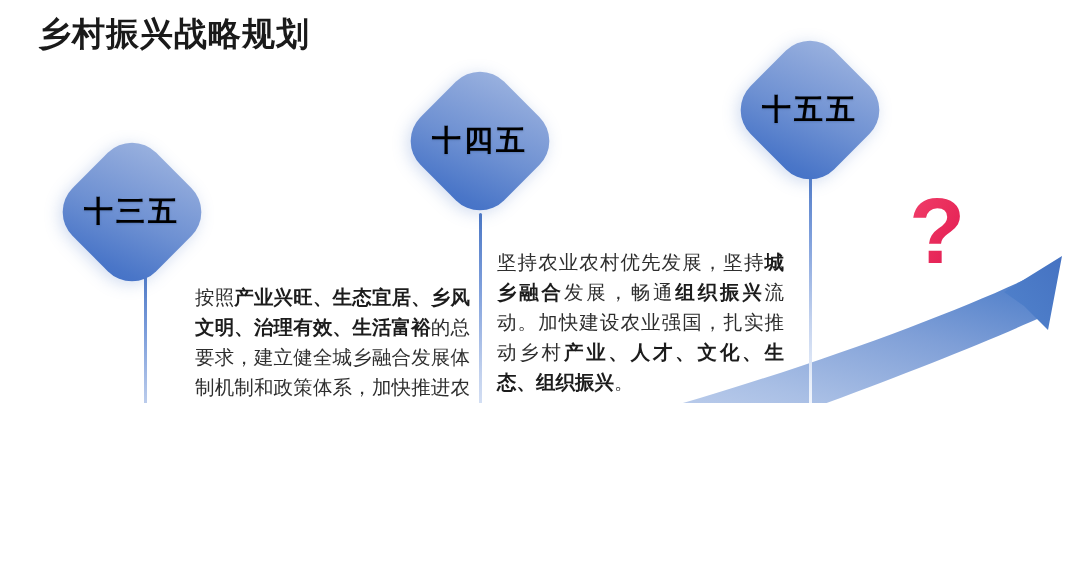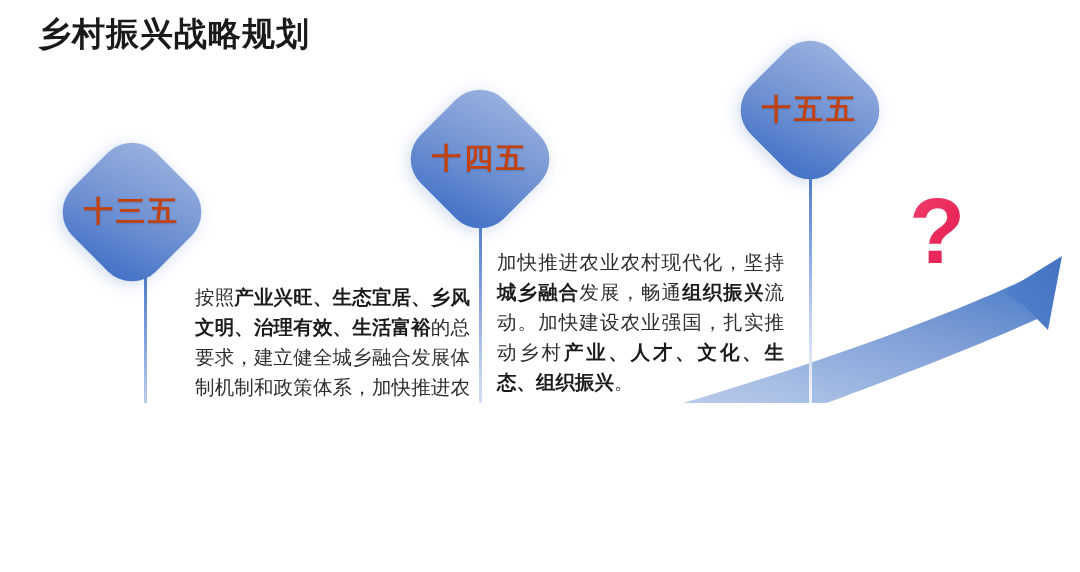--- a/index.html
+++ b/index.html
@@ -80,21 +80,21 @@
     box-shadow: 0 4px 16px rgba(90,130,200,0.28);
   }
   .node-label {
     position: absolute;
     left: 0; top: 0;
     width: 100%;
     height: 100%;
     display: flex;
     align-items: center;
     justify-content: center;
-    color: #c2410c;
+    color: #000000;
     font-family: "Liberation Serif", "DejaVu Serif", serif;
     font-size: 29px;
     font-weight: bold;
     letter-spacing: 3px;
     text-shadow: 0 1px 2px rgba(40,70,130,0.30);
     white-space: nowrap;
   }
 
   
   .desc {
@@ -166,26 +166,26 @@
     <div class="node-label">十三五</div>
   </div>
 
   <div class="desc" style="left:163px; top:283px; width:275px;margin-left:32px;"><span>按照</span><b>产业兴旺、生态宜居、乡风文明、治理有效、生活富裕</b><span>的总要求，建立健全城乡融合发展体制机制和政策体系，加快推进农业农村现代化。</span></div>
 
   <div class="stem" style="left:479px; top:213px; height:261px;">
     <div class="stem-inner"></div>
   </div>
   <div class="stem-dot" style="left:471px; top:464px;"></div>
 
-  <div class="node" style="left:421px; top:100px; width:118px; height:118px;text-align:center;">
+  <div class="node" style="left:421px; top:82px; width:118px; height:118px;text-align:center;">
     <div class="node-shape"></div>
     <div class="node-label">十四五</div>
   </div>
 
-  <div class="desc" style="left:497px; top:248px; width:287px;"><span>加快推进农业农村现代化，坚持</span><b>城乡融合</b><span>发展，畅通</span><b>组织振兴</b><span>流动。加快建设农业强国，扎实推动乡村</span><b>产业、人才、文化、生态、组织振兴</b><span>。</span></div>
+  <div class="desc" style="left:497px; top:248px; width:287px;"><span>坚持农业农村优先发展，坚持</span><b>城乡融合</b><span>发展，畅通</span><b>组织振兴</b><span>流动。加快建设农业强国，扎实推动乡村</span><b>产业、人才、文化、生态、组织振兴</b><span>。</span></div>
 
   <div class="stem" style="left:809px; top:166px; height:248px;">
     <div class="stem-inner"></div>
   </div>
   <div class="stem-dot" style="left:801px; top:403px;"></div>
 
   <div class="node" style="left:751px; top:51px; width:118px; height:118px;">
     <div class="node-shape"></div>
     <div class="node-label">十五五</div>
   </div>

